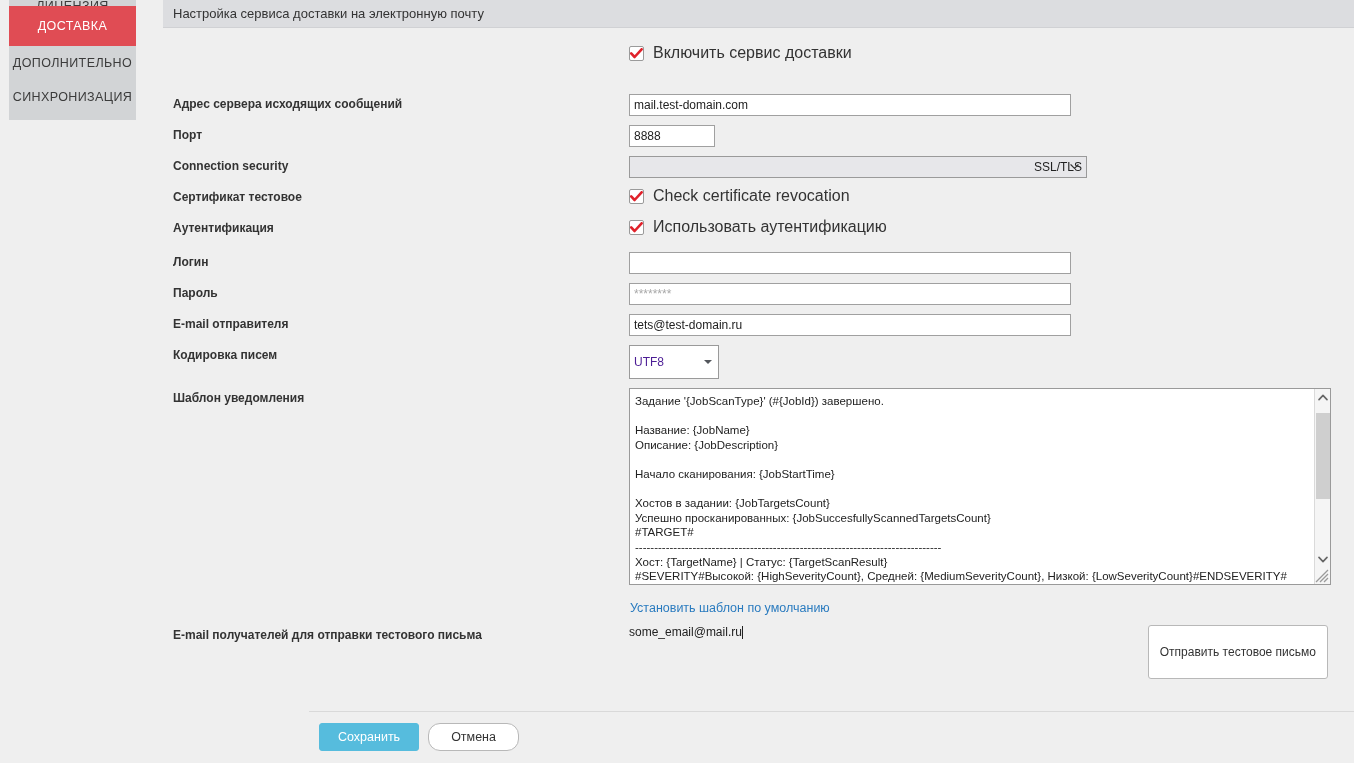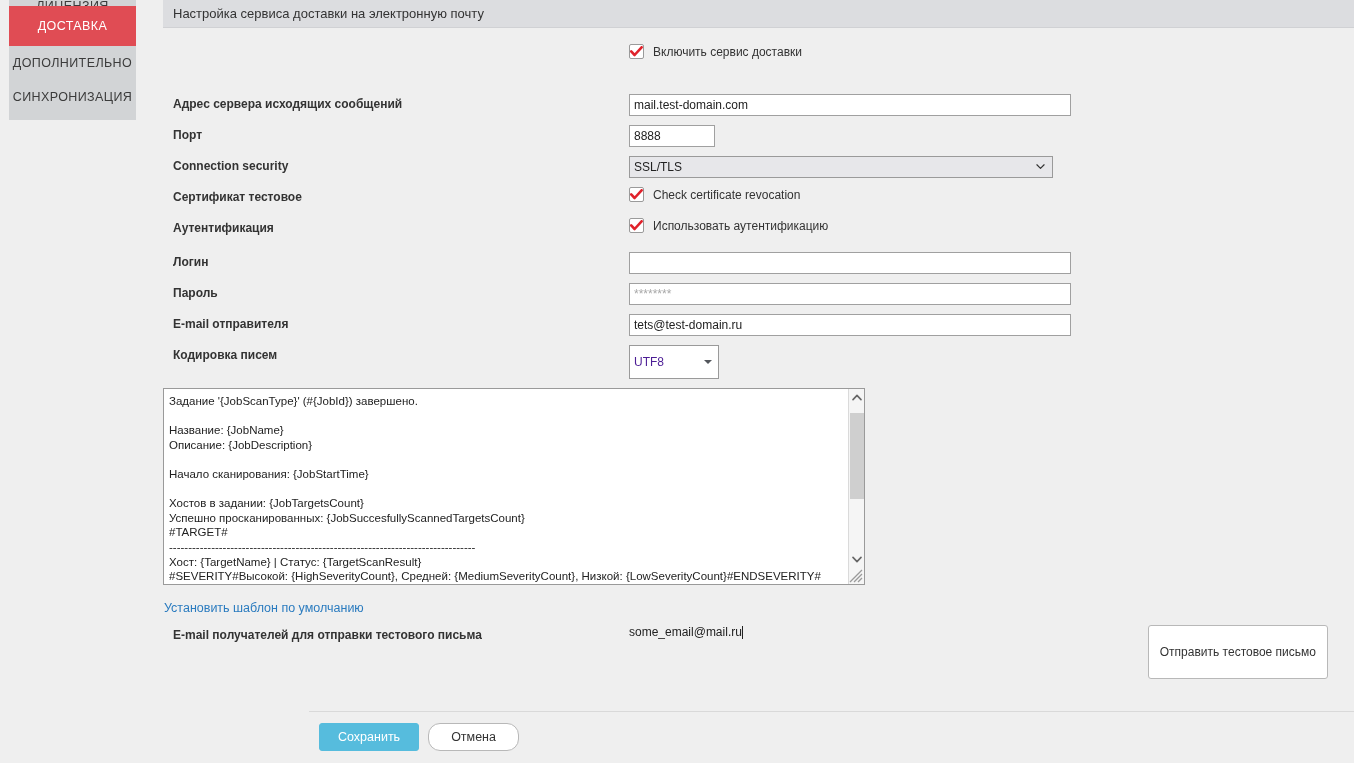--- a/index.html
+++ b/index.html
@@ -51,24 +51,24 @@
     font-family:"Liberation Sans","DejaVu Sans",sans-serif; font-size:12px;
     color:#222; padding:0 4px; outline:none;
   }
   input.txt::placeholder { color:#a8a8a8; }
   .w-wide  { width:442px; }
   .w-port  { width:86px; }
   .w-recip { width:532px; }
 
   
   .sel {
-    width:424px; height:22px; border:1px solid #9a9a9a;
+    width:458px; height:22px; border:1px solid #9a9a9a;
     background:#e7e7ea;
     display:flex; align-items:center; padding:0 4px;
-    font-size:12px; color:#222; cursor:pointer; position:relative;
+    font-size:12px; color:#222; cursor:pointer; position:relative;justify-content:flex-end;
   }
   .sel .chev {
     position:absolute; right:7px; top:50%; transform:translateY(-55%);
     width:9px; height:9px;
   }
 
   
   .combo {
     width:90px; height:21px; border:1px solid #9a9a9a; background:#fff;
     display:flex; align-items:center; padding:16px 4px;
@@ -82,21 +82,21 @@
   }
 
   
   .cbrow { display:flex; align-items:center; }
   .cbox {
     width:15px; height:15px; border:1px solid #9a9a9a; background:#fff;
     border-radius:2px; position:relative; flex:none; cursor:pointer;
     display:flex; align-items:center; justify-content:center;
   }
   .cbox svg { display:block; }
-  .cblabel { margin-left:9px; font-size:12px; color:#333; }
+  .cblabel { margin-left:9px; font-size:16px; color:#333; }
 
   
   .ta-wrap { position:relative; width:702px; }
   .ta {
     width:702px; height:197px; border:1px solid #9a9a9a; background:#fff;
     padding:5px 22px 5px 5px;
     font-family:"Liberation Sans","DejaVu Sans",sans-serif;
     font-size:11.5px; line-height:14.6px; color:#222;
     white-space:pre; overflow:hidden;
   }
@@ -268,20 +268,21 @@
       <div class="lbl">Кодировка писем</div>
       <div class="ctl">
         <div class="combo">
           <span>UTF8</span>
           <span class="tri"></span>
         </div>
       </div>
     </div>
 
     <div class="row" style="margin-bottom:0;">
+      <div class="lbl">Шаблон уведомления</div>
       <div class="ctl">
         <div class="ta-wrap">
           <div class="ta">Задание '{JobScanType}' (#{JobId}) завершено.
 
 Название: {JobName}
 Описание: {JobDescription}
 
 Начало сканирования: {JobStartTime}
 
 Хостов в задании: {JobTargetsCount}

